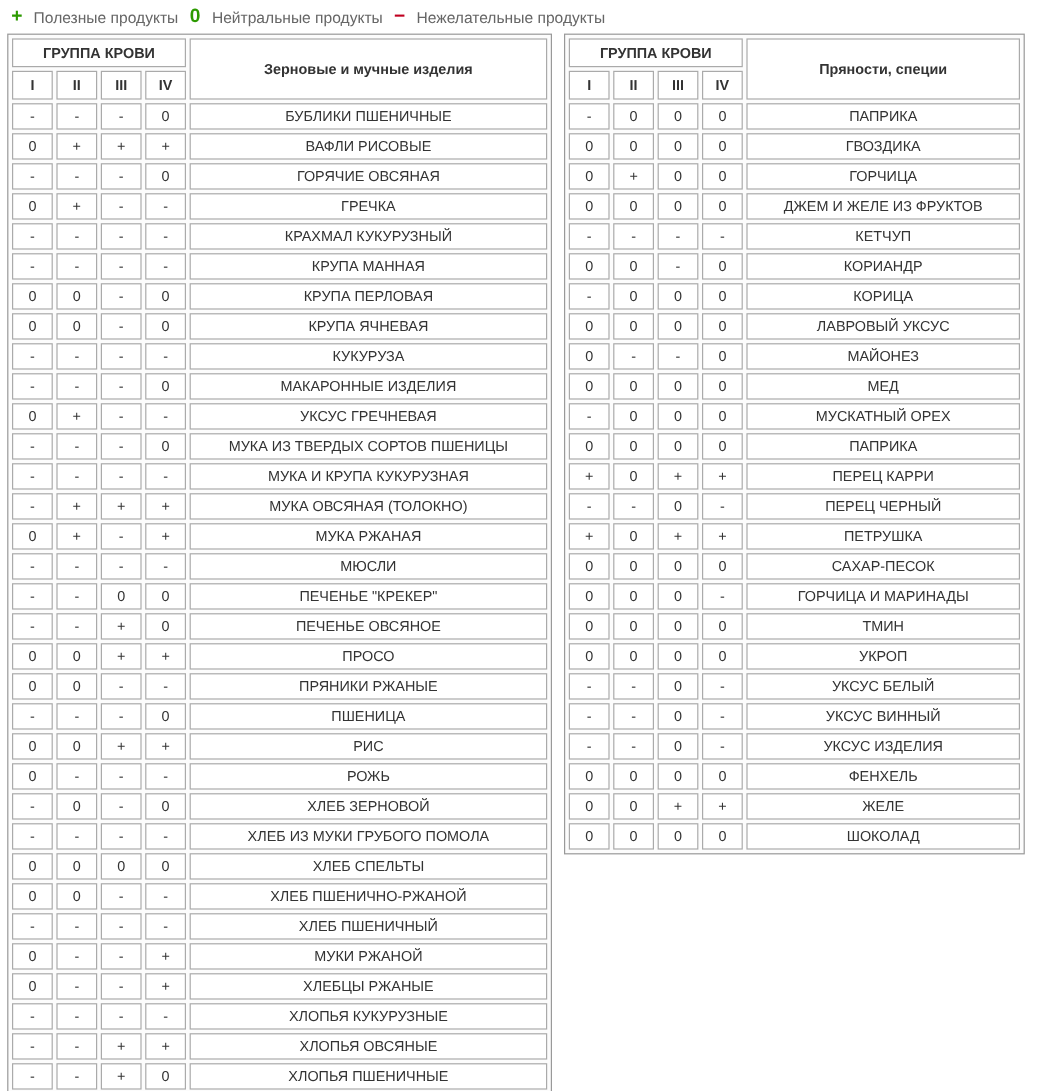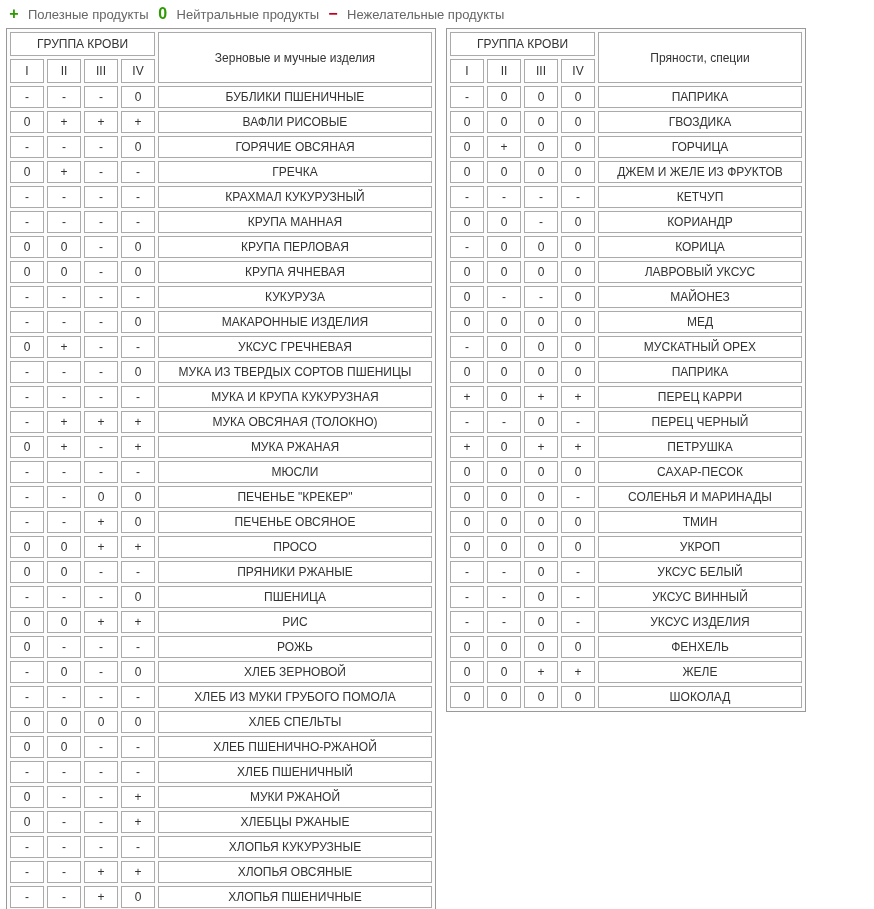--- a/index.html
+++ b/index.html
@@ -40,21 +40,21 @@
     border-spacing:3px;
     background:#fcfcfc;
   }
   table.outer th, table.outer td{
     border:1px solid #aaa;
     background:#fff;
     text-align:center;
     font-size:12px;
   }
   table.outer th{
-    font-weight:normal;
+    font-weight:bold;
     background:#fff;
     padding:4px 6px;
   }
   th.group-header{
     background:#fff;
     font-weight:bold;
     padding:4px 0;
   }
   th.cat-header{
     font-weight:bold;
@@ -63,21 +63,21 @@
   }
   th.col-I{background:#fff}
   th.col-II{background:#fff}
   th.col-III{background:#ffffcc}
   th.col-IV{background:#f5c0ff}
   td.cell{
     width:32px;
     padding:3px 0;
   }
   td.name{
-    padding:3px 16px;
+    padding:3px 28px;
     white-space:nowrap;
   }
   .t1 td.name{min-width:240px}
   .t2 td.name{min-width:170px}
 </style>
 </head>
 <body>
 
 <div class="legend">
   <span class="sym plus">+</span>
@@ -462,21 +462,21 @@
           <td class="cell">0</td>
           <td class="cell">0</td>
           <td class="cell">0</td>
           <td class="name">САХАР-ПЕСОК</td>
         </tr>
         <tr>
           <td class="cell">0</td>
           <td class="cell">0</td>
           <td class="cell">0</td>
           <td class="cell">-</td>
-          <td class="name">СОЛЕНЬЯ И МАРИНАДЫ</td>
+          <td class="name">ГОРЧИЦА И МАРИНАДЫ</td>
         </tr>
         <tr>
           <td class="cell">0</td>
           <td class="cell">0</td>
           <td class="cell">0</td>
           <td class="cell">0</td>
           <td class="name">ТМИН</td>
         </tr>
         <tr>
           <td class="cell">0</td>

